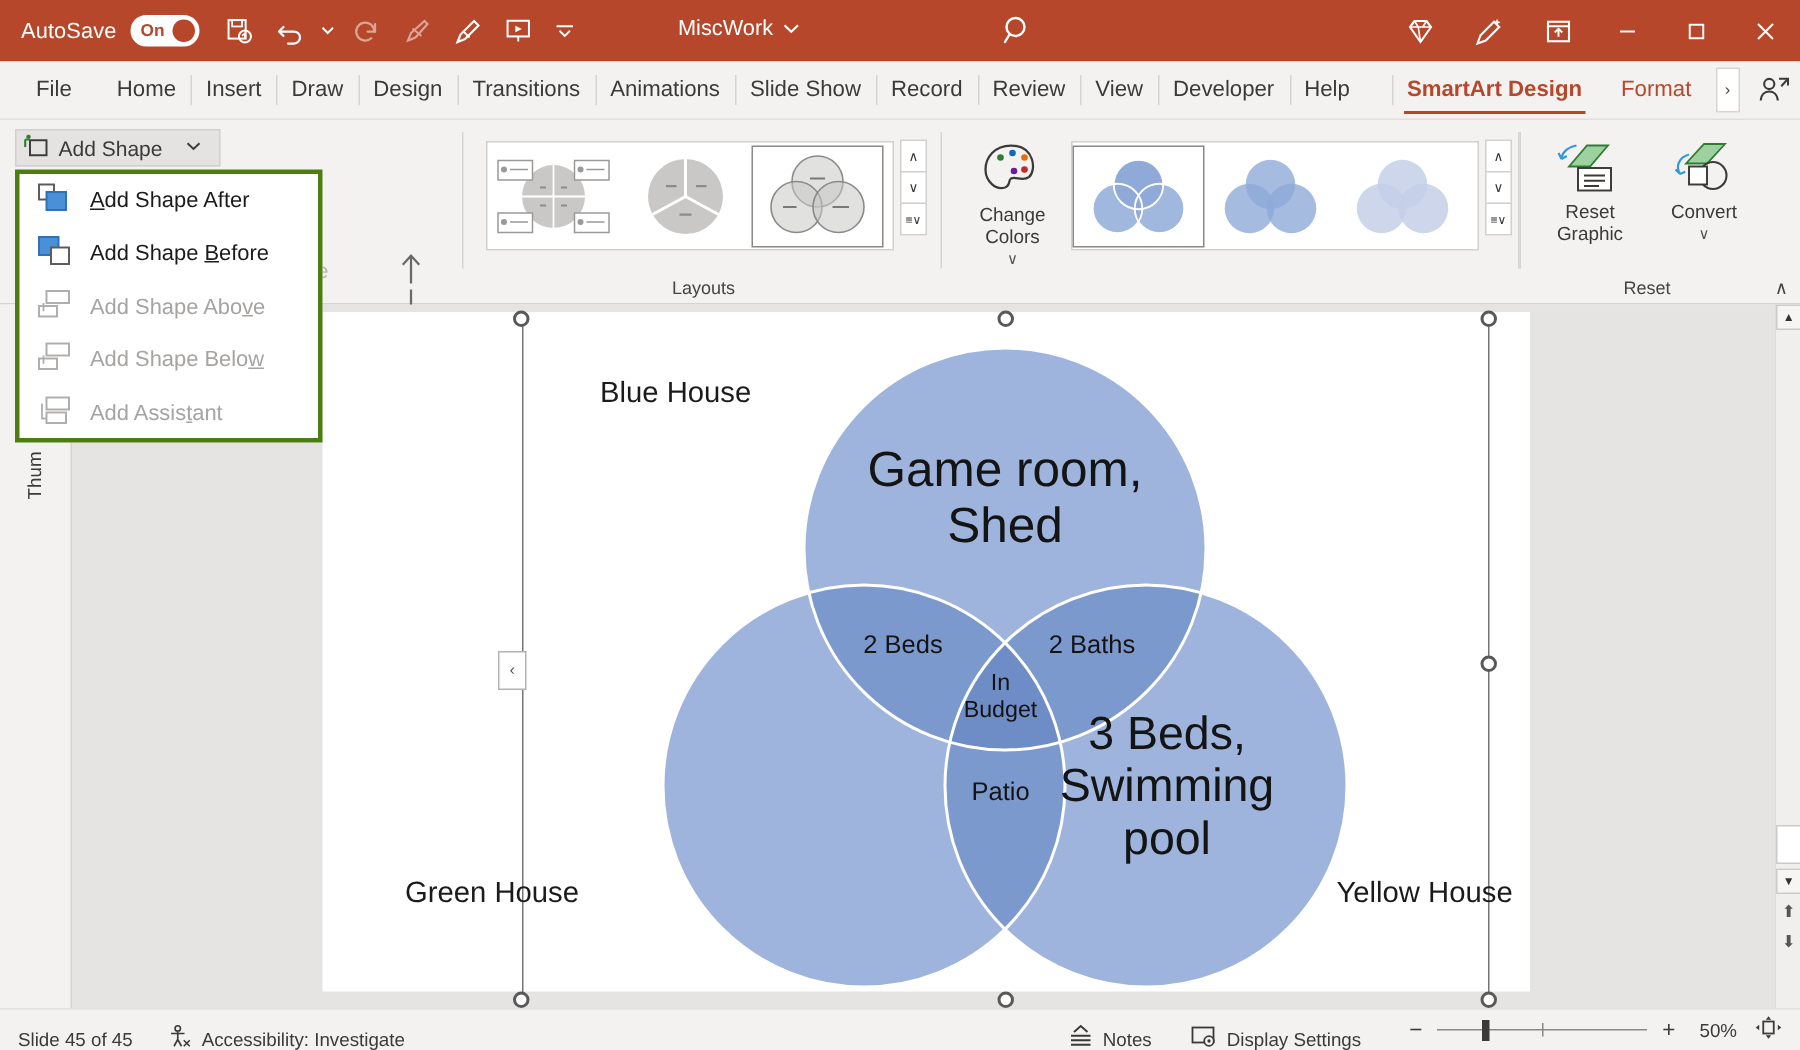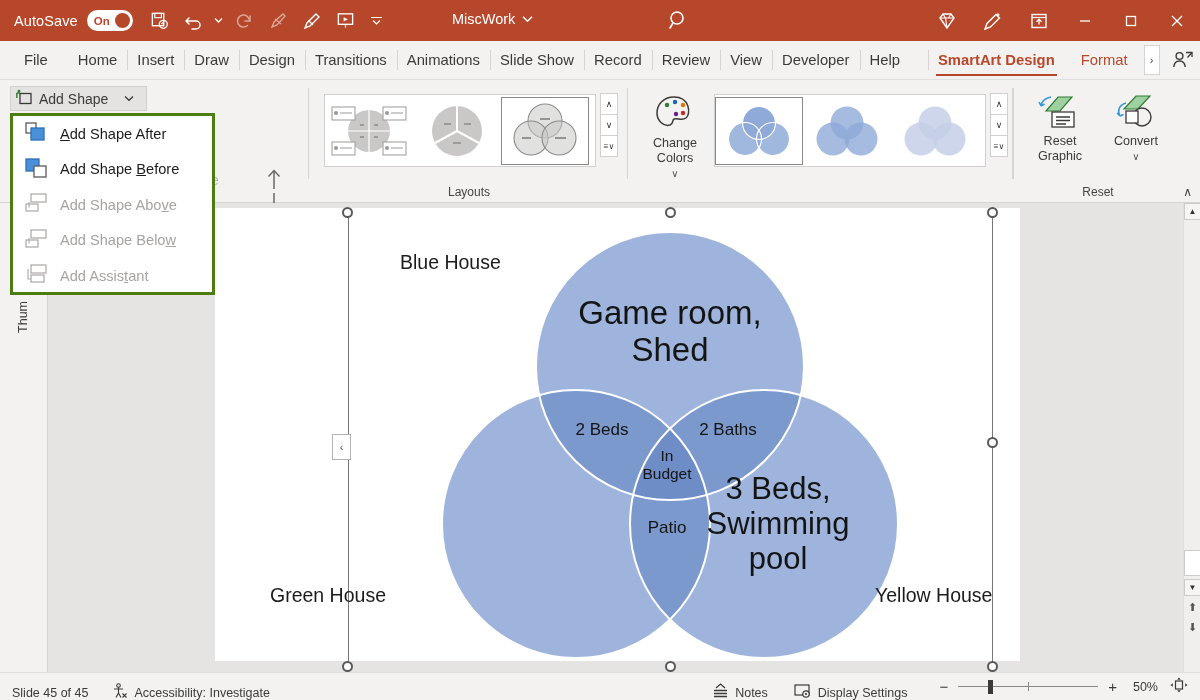--- a/index.html
+++ b/index.html
@@ -607,21 +607,21 @@
               </g>
             </g>
 
           <circle cx="322" cy="153" r="134" fill="none" stroke="#fff" stroke-width="2"></circle>
           <circle cx="228" cy="311" r="134" fill="none" stroke="#fff" stroke-width="2"></circle>
           <circle cx="416" cy="311" r="134" fill="none" stroke="#fff" stroke-width="2"></circle>
         </svg>
 
         <div class="vlabel" style="left:52px;top:38px;">Blue House</div>
         <div class="vlabel" style="left:-78px;top:371px;">Green House</div>
-        <div class="vlabel" style="left:527px;top:371px;">Yellow House</div>
+        <div class="vlabel" style="left:543px;top:371px;">Yellow House</div>
 
         <div class="vtext" style="left:192px;top:81px;width:260px;font-size:33px;">Game room,
 Shed</div>
         <div class="vtext" style="left:315px;top:258px;width:230px;font-size:31px;">3 Beds,
 Swimming
 pool</div>
 
         <div class="vtext" style="left:204px;top:207px;width:100px;font-size:17px;">2 Beds</div>
         <div class="vtext" style="left:330px;top:207px;width:100px;font-size:17px;">2 Baths</div>
         <div class="vtext" style="left:280px;top:234px;width:78px;font-size:15.5px;line-height:1.15;">In

